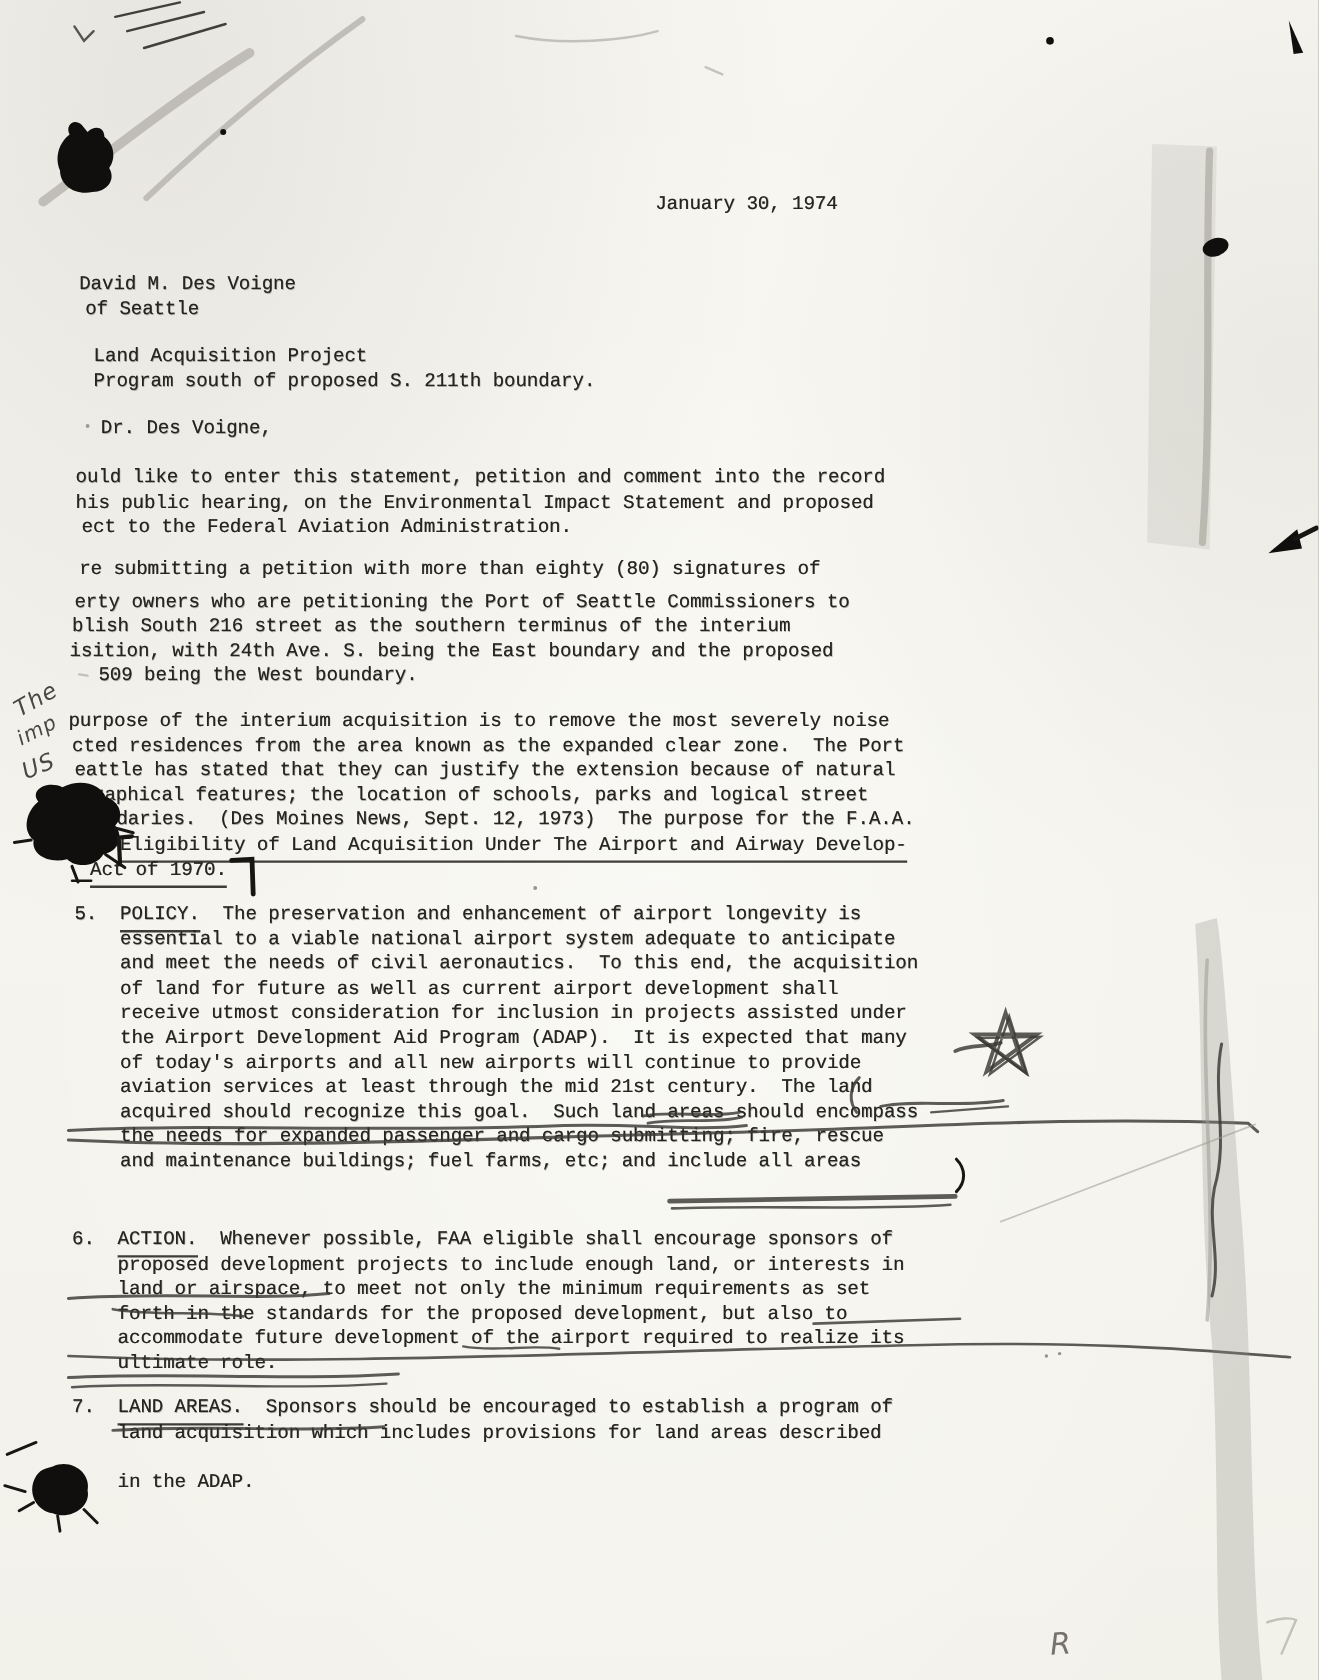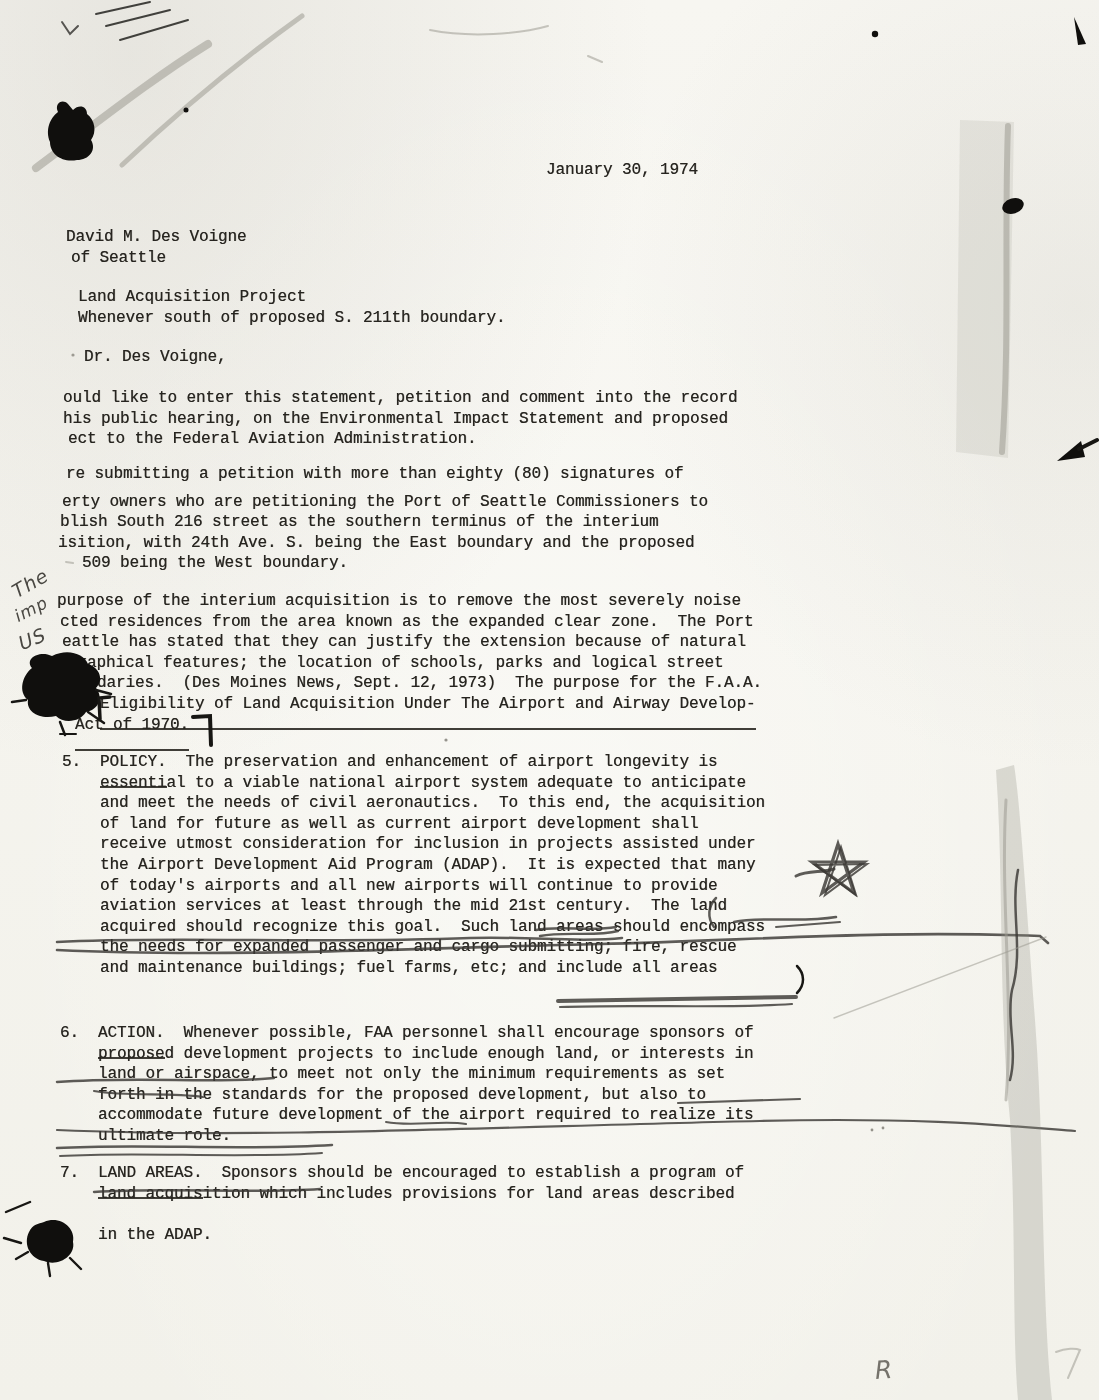--- a/index.html
+++ b/index.html
@@ -11,21 +11,21 @@
       radial-gradient(ellipse at 50% 60%, rgba(255,255,253,.5), transparent 70%),
       linear-gradient(#f7f6f1,#f2f1ea);
     font-family:"Liberation Mono","DejaVu Sans Mono",monospace;
     color:#26241f;
   }
   .tl{
     position:absolute;white-space:pre;font-size:16px;line-height:20.6px;
     letter-spacing:-0.1px;
     text-shadow:0.5px 0.4px 0 rgba(45,42,37,.35), 0 0 0.5px rgba(45,42,37,.45);
   }
-  .u{border-bottom:2px solid rgba(38,35,30,.88);padding-bottom:15px;}
+  .u{border-bottom:2px solid rgba(38,35,30,.88);padding-bottom:4px;}
   .hw{
     position:absolute;font-family:"DejaVu Sans",sans-serif;font-style:italic;
     color:#32302b;opacity:.88;transform-origin:left top;letter-spacing:1px;
   }
   svg.marks{position:absolute;left:0;top:0;pointer-events:none;}
   .pencil{stroke:#3a3835;stroke-linecap:round;fill:none;opacity:.82;}
   .pen{stroke:#171613;stroke-linecap:round;fill:none;}
   .ink{fill:#100f0d;stroke:none;}
   .smudge{fill:rgba(145,142,133,.28);stroke:none;}
   .faint{stroke:#9d9a91;fill:none;opacity:.55;stroke-linecap:round;}
@@ -34,21 +34,21 @@
 <body>
 
 <div class="page">
 
   <div class="tl" style="top:160px;left:546px">January 30, 1974</div>
 
   <div class="tl" style="top:227px;left:66px">David M. Des Voigne</div>
   <div class="tl" style="top:247.5px;left:71px">of Seattle</div>
 
   <div class="tl" style="top:287px;left:78px">Land Acquisition Project</div>
-  <div class="tl" style="top:307.5px;left:78px">Whenever south of proposed S. 211th boundary.</div>
+  <div class="tl" style="top:307.5px;left:78px">Program south of proposed S. 211th boundary.</div>
 
   <div class="tl" style="top:347px;left:84px">Dr. Des Voigne,</div>
 
   <div class="tl" style="top:388px;left:63px">ould like to enter this statement, petition and comment into the record</div>
   <div class="tl" style="top:408.6px;left:63px">his public hearing, on the Environmental Impact Statement and proposed</div>
   <div class="tl" style="top:429.2px;left:68px">ect to the Federal Aviation Administration.</div>
 
   <div class="tl" style="top:464px;left:66px">re submitting a petition with more than eighty (80) signatures of</div>
   <div class="tl" style="top:491.6px;left:62px">erty owners who are petitioning the Port of Seattle Commissioners to</div>
   <div class="tl" style="top:512.2px;left:60px">blish South 216 street as the southern terminus of the interium</div>
@@ -70,21 +70,21 @@
   <div class="tl" style="top:834.4px;left:100px">receive utmost consideration for inclusion in projects assisted under</div>
   <div class="tl" style="top:813.8px;left:100px">of land for future as well as current airport development shall</div>
   <div class="tl" style="top:855px;left:100px">the Airport Development Aid Program (ADAP).  It is expected that many</div>
   <div class="tl" style="top:875.6px;left:100px">of today's airports and all new airports will continue to provide</div>
   <div class="tl" style="top:896.2px;left:100px">aviation services at least through the mid 21st century.  The land</div>
   <div class="tl" style="top:916.8px;left:100px">acquired should recognize this goal.  Such land areas should encompass</div>
   <div class="tl" style="top:937.4px;left:100px">the needs for expanded passenger and cargo submitting; fire, rescue</div>
   <div class="tl" style="top:958px;left:100px">and maintenance buildings; fuel farms, etc; and include all areas</div>
 
   <div class="tl" style="top:1023px;left:60px">6.</div>
-  <div class="tl" style="top:1023px;left:98px"><span class="u">ACTION.</span><span>  Whenever possible, FAA personnel shall encourage sponsors of</span></div>
+  <div class="tl" style="top:1023px;left:98px"><span class="u">ACTION.</span><span>  Whenever possible, FAA eligible shall encourage sponsors of</span></div>
   <div class="tl" style="top:1043.6px;left:98px">proposed development projects to include enough land, or interests in</div>
   <div class="tl" style="top:1064.2px;left:98px">land or airspace, to meet not only the minimum requirements as set</div>
   <div class="tl" style="top:1084.8px;left:98px">forth in the standards for the proposed development, but also to</div>
   <div class="tl" style="top:1105.4px;left:98px">accommodate future development of the airport required to realize its</div>
   <div class="tl" style="top:1126px;left:98px">ultimate role.</div>
 
   <div class="tl" style="top:1163px;left:60px">7.</div>
   <div class="tl" style="top:1163px;left:98px"><span class="u">LAND AREAS.</span><span>  Sponsors should be encouraged to establish a program of</span></div>
   <div class="tl" style="top:1183.6px;left:98px">land acquisition which includes provisions for land areas described</div>
   <div class="tl" style="top:1224.8px;left:98px">in the ADAP.</div>

